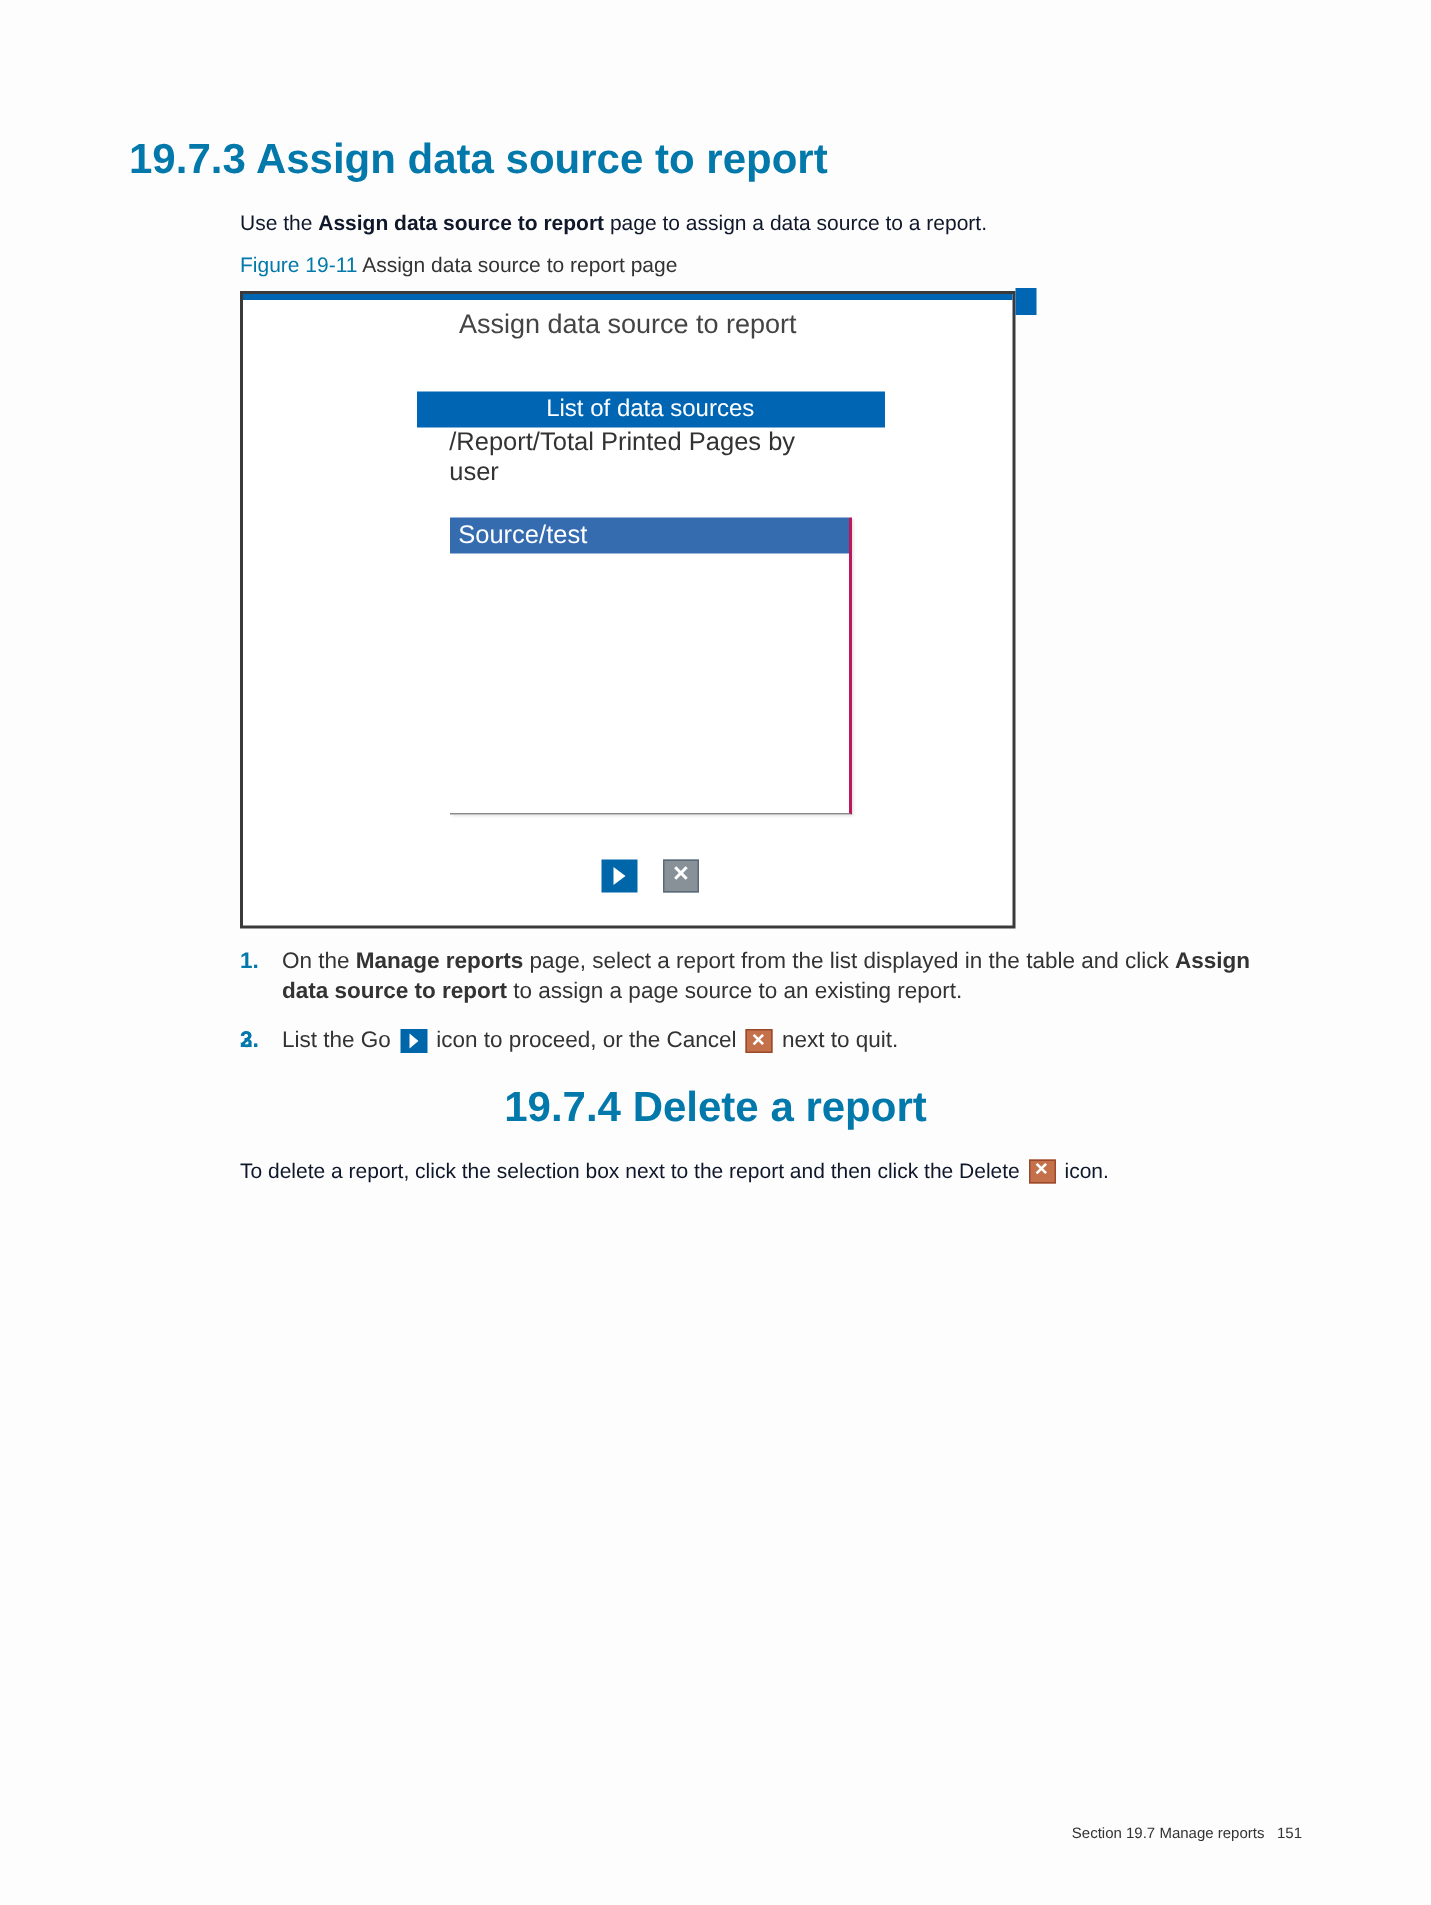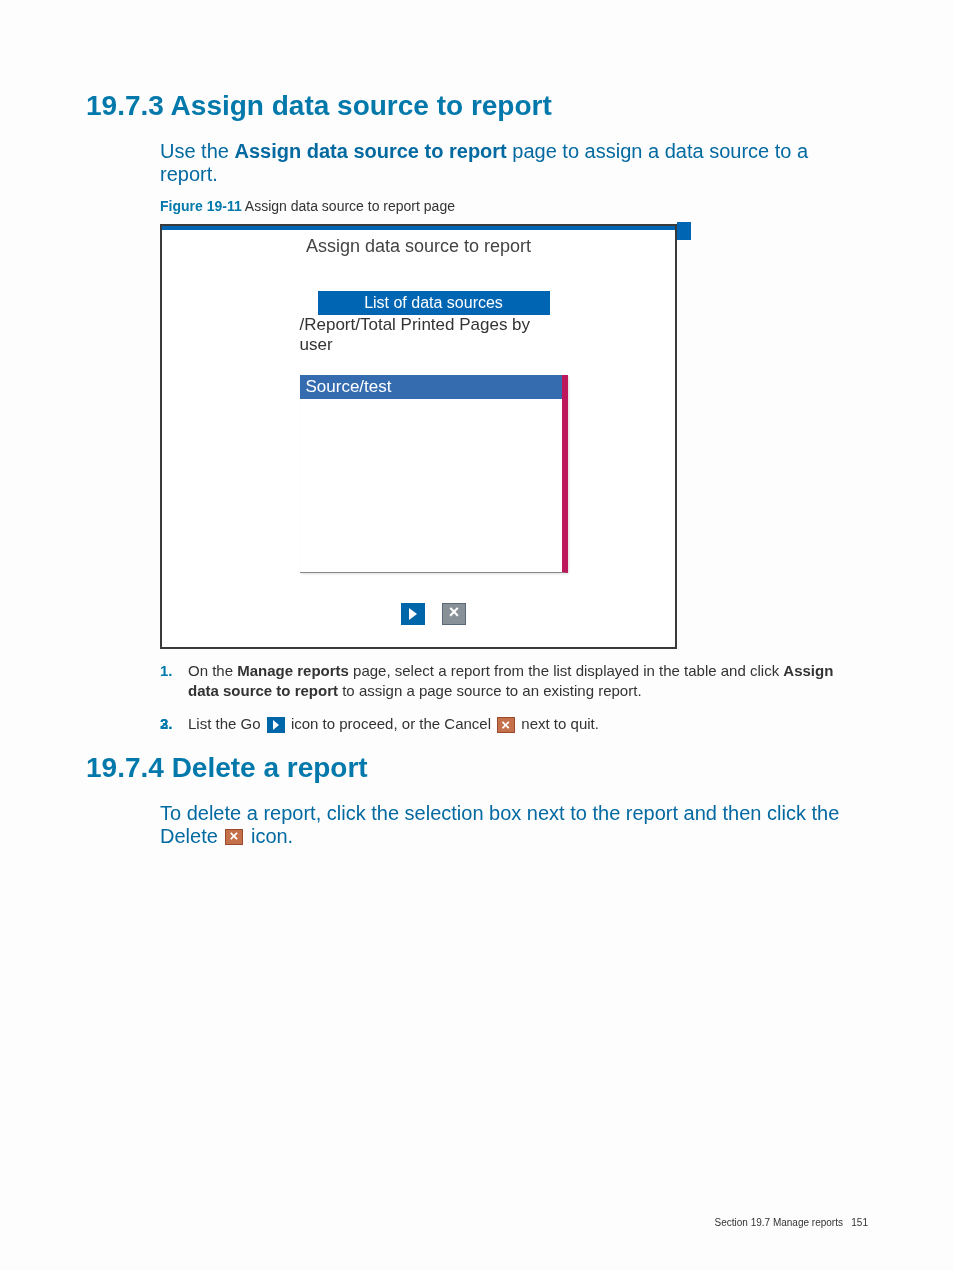--- a/index.html
+++ b/index.html
@@ -14,30 +14,30 @@
   }
   .h2 {
     font-family: Arial, Helvetica, sans-serif;
     font-weight: 700;
     font-size: 28px;
     color: #0278ab;
     margin-bottom: 18px;
   }
   .indent { margin-left: 74px; }
   .para {
-    font-size: 20px;
-    color: #0369a1;
+    font-size: 14px;
+    color: #0f172a;
     margin-bottom: 12px;
   }
   .fig-caption {
     font-size: 14px;
     color: #333;
     margin-bottom: 10px;
   }
-  .fig-caption .fig-num { color: #0278ab; font-weight: 700; text-align: right; }
+  .fig-caption .fig-num { color: #0278ab; font-weight: 400; text-align: right; }
   .screenshot-wrap {
     border: 2px solid #3a3a3a;
     width: 517px;
     background: #fff;
     font-family: Arial, sans-serif;
   }
   .ss-title {
     text-align: center;
     font-family: Arial, sans-serif;
     font-size: 18px;
@@ -58,36 +58,36 @@
     background: #0066b3;
   }
   .ss-inner { padding: 30px 60px 12px 90px; }
   .list-header {
     background: #0066b3;
     color: #fff;
     font-family: Arial, sans-serif;
     font-size: 16px;
     text-align: center;
     padding: 3px 0;
-    width: 232px;
+    width: 312px;
     margin: 0 auto;
   }
   .list-sub {
     font-family: Liberation Sans, sans-serif;
     font-size: 17px;
     color: #333;
     text-align: left;
     width: 268px;
     margin: 0 auto 20px auto;
   }
   .listbox {
     width: 268px;
     height: 198px;
     margin: 0 auto;
-    border-right: 6px solid #be185d;
+    border-right: 2px solid #be185d;
     border-bottom: 1px solid #888;
     box-shadow: inset 1px 1px 0 #fff, 1px 1px 2px rgba(0,0,0,0.12);
   }
   .listbox-sel {
     background: #356cb0;
     color: #fff;
     font-family: Arial, sans-serif;
     font-size: 17px;
     padding: 2px 6px;
   }
@@ -203,21 +203,21 @@
     <li>
       <span class="num">2.</span>
     </li>
     <li>
       <span class="num">3.</span>
       <span>List the Go </span><span class="inline-icon-go"></span><span> icon to proceed, or the Cancel </span><span class="inline-icon-cancel"></span><span> next to quit.</span>
     </li>
   </ol>
 </div>
 
-<div class="h2" style="margin-top:18px;">19.7.4 Delete a report</div>
+<div class="h2" style="margin-top:18px;text-align:center;">19.7.4 Delete a report</div>
 
 <div class="indent">
   <p class="para">
     <span>To delete a report, click the selection box next to the report and then click the Delete </span><span class="inline-icon-del"></span><span> icon.</span>
   </p>
 </div>
 
 <div class="footer">
   <span>Section 19.7  Manage reports</span>&nbsp;&nbsp;&nbsp;<span>151</span>
 </div>

